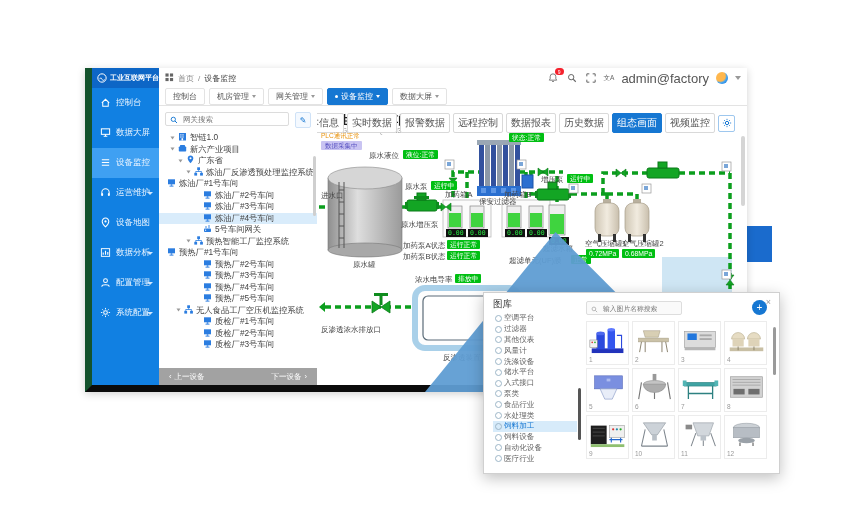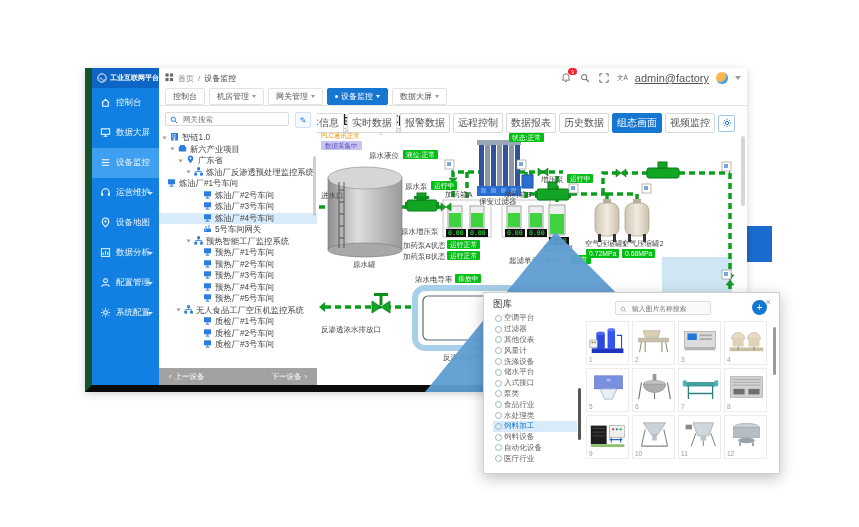--- a/index.html
+++ b/index.html
@@ -11,21 +11,21 @@
   #app{left:85px;top:68px;width:662px;height:324px;box-sizing:border-box;border-left:7px solid #14532d;border-bottom:7px solid #0b0b0b;background:#fff;z-index:2;box-shadow:0 2px 8px rgba(0,0,0,.18);}
   
   #navbar{left:0;top:0;width:655px;height:20px;background:#fff;border-bottom:1px solid #e8e8e8;}
   #logo{left:0;top:0;width:67px;height:20px;background:#0d66c6;color:#fff;display:flex;align-items:center;gap:3px;padding-left:5px;box-sizing:border-box;}
   #logo .logo-txt{font-size:7px;font-weight:bold;white-space:nowrap;}
   #crumb{left:73px;top:0;height:20px;display:flex;align-items:center;gap:4px;font-size:8px;color:#888;}
   #crumb .cur{color:#444;}
   #nav-right{right:6px;top:0;height:20px;display:flex;align-items:center;gap:7px;}
   .nav-ico{position:relative;width:12px;height:12px;display:flex;align-items:center;justify-content:center;}
   .badge{position:absolute;top:-4px;right:-5px;background:#f5222d;color:#fff;font-size:5px;min-width:7px;height:7px;border-radius:4px;display:flex;align-items:center;justify-content:center;padding:0 1px;}
-  #user-name{font-size:11px;color:#555;text-decoration:underline;}
+  #user-name{font-size:13px;color:#555;}
   #avatar{width:12px;height:12px;border-radius:50%;background:radial-gradient(circle at 35% 35%,#ffb74d 0 45%,#42a5f5 60%,#1565c0);}
   .caret-down{width:0;height:0;border-left:3px solid transparent;border-right:3px solid transparent;border-top:4px solid #999;}
   
   #tabs{left:67px;top:20px;width:588px;height:18px;background:#fff;border-bottom:1px solid #e3e3e3;display:flex;align-items:center;gap:4px;padding-left:6px;box-sizing:border-box;}
   .tab{display:flex;align-items:center;gap:3px;font-size:8px;color:#555;padding:2px 7px;border:1px solid #e3e3e3;border-radius:2px;background:#fff;cursor:pointer;}
   .tab.active{background:#1677d2;border-color:#1677d2;color:#fff;}
   .tab .dot{width:3px;height:3px;border-radius:50%;background:#fff;}
   .tab .tcaret{width:0;height:0;border-left:2.5px solid transparent;border-right:2.5px solid transparent;border-top:3px solid #999;}
   .tab.active .tcaret{border-top-color:#fff;}
   
@@ -67,21 +67,21 @@
   #callout-triangle{left:425px;top:232px;width:290px;height:160px;background:#5f9dd3;clip-path:polygon(45% 0,0 100%,100% 100%);z-index:4;opacity:.95;}
   
   #gallery{left:483px;top:292px;width:295px;height:180px;background:#fff;border:1px solid #d0d0d0;box-shadow:0 4px 14px rgba(0,0,0,.25);z-index:5;}
   #gal-title{left:9px;top:5px;font-size:9.5px;color:#333;}
   #gal-close{right:8px;top:4px;font-size:9px;color:#999;cursor:pointer;}
   #gal-list{left:9px;top:20px;width:84px;height:150px;overflow:hidden;}
   .gal-cat{font-size:7.6px;color:#666;height:10.8px;display:flex;align-items:center;gap:2px;white-space:nowrap;cursor:pointer;padding-left:2px;}
   .gal-cat.selected{background:#d7ebfa;color:#1677d2;}
   .gal-cat .ring{width:5px;height:5px;border:1px solid #9db6c8;border-radius:50%;flex:0 0 auto;}
   #gal-list-scroll{left:94px;top:95px;width:3px;height:52px;background:#555;border-radius:2px;}
-  #gal-search{left:102px;top:8px;width:96px;height:14px;border:1px solid #ddd;border-radius:2px;display:flex;align-items:center;gap:3px;padding:0 4px;box-sizing:border-box;background:#fafafa;margin-left:29px;}
+  #gal-search{left:102px;top:8px;width:96px;height:14px;border:1px solid #ddd;border-radius:2px;display:flex;align-items:center;gap:3px;padding:0 4px;box-sizing:border-box;background:#fafafa;}
   #gal-search input{border:0;outline:0;width:100%;font-size:6.8px;color:#666;background:transparent;}
   #gal-add{right:12px;top:7px;width:15px;height:15px;border-radius:50%;background:#1677d2;color:#fff;font-size:10px;display:flex;align-items:center;justify-content:center;cursor:pointer;}
   #gal-grid{left:102px;top:28px;width:182px;height:145px;display:grid;grid-template-columns:repeat(4,43px);grid-auto-rows:44px;gap:3px;overflow:hidden;}
   .tile{position:relative;background:#fff;border:1px solid #ececec;cursor:pointer;}
   .tile svg{position:absolute;left:1px;top:2px;}
   .tile .num{position:absolute;left:2px;bottom:1px;font-size:6.5px;color:#999;}
   #gal-grid-scroll{right:3px;top:34px;width:3px;height:48px;background:#9a9a9a;border-radius:2px;}
 </style>
 </head>
 <body>
@@ -234,21 +234,21 @@
         <span>
           <svg width="8" height="8" viewBox="0 0 12 12">
               <circle cx="5" cy="5" r="3.2" fill="none" stroke="#1677d2" stroke-width="1.4"></circle>
               <path d="M7.5,7.5 L10.5,10.5" stroke="#1677d2" stroke-width="1.5"></path>
             </svg>
         </span>
         <input placeholder="网关搜索" style="">
       </div>
       <div class="abs" id="tree-edit">✎</div>
       <div class="abs" id="tree-list">
-          <div class="tree-row" style="padding-left: 4px;">
+          <div class="tree-row" style="padding-left: 12px;">
             <span class="tree-caret open"></span>
             <span class="tw"><svg width="9" height="9" viewBox="0 0 9 9">
                 <rect x="1" y="1" width="7" height="7.5" fill="#2b7de0"></rect>
                 <g fill="#fff">
                   <rect x="2.3" y="2.3" width="1.2" height="1.2"></rect>
                   <rect x="4.4" y="2.3" width="1.2" height="1.2"></rect>
                   <rect x="2.3" y="4.4" width="1.2" height="1.2"></rect>
                   <rect x="4.4" y="4.4" width="1.2" height="1.2"></rect>
                   <rect x="3.5" y="6.2" width="1.6" height="2.3"></rect>
                 </g>
@@ -329,21 +329,21 @@
           <div class="tree-row" style="padding-left: 28px;">
             <span class="tree-caret open"></span>
             <span class="tw"><svg width="9" height="9" viewBox="0 0 9 9">
                 <rect x="3.2" y="0.3" width="2.8" height="2.8" fill="#2b7de0"></rect>
                 <rect x="0.3" y="5.8" width="2.8" height="2.8" fill="#2b7de0"></rect>
                 <rect x="6.1" y="5.8" width="2.8" height="2.8" fill="#2b7de0"></rect>
                 <path d="M4.6,3.1 V4.5 M1.7,5.8 V4.5 H7.5 V5.8" fill="none" stroke="#2b7de0" stroke-width="0.8"></path>
               </svg></span>
             <span>预热智能工厂监控系统</span>
           </div>
-          <div class="tree-row" style="padding-left: 36px;">
+          <div class="tree-row" style="">
             <span style="width:5px"></span>
             <span class="tw"><svg width="9" height="9" viewBox="0 0 9 9">
                 <rect x="1" y="1.3" width="7" height="5" fill="#2b7de0"></rect>
                 <rect x="3.7" y="6.3" width="1.6" height="1.4" fill="#2b7de0"></rect>
                 <rect x="2.5" y="7.7" width="4" height="0.9" fill="#2b7de0"></rect>
               </svg></span>
             <span>预热厂#1号车间</span>
           </div>
           <div class="tree-row" style="padding-left: 36px;">
             <span style="width:5px"></span>
@@ -632,21 +632,21 @@
         </svg>
         <div id="diagram-labels" class="abs" style="left:0;top:0;width:421px;height:255px;">
             <span class="chip-warn" style="left: 2px; top: 2px;">PLC通讯正常</span>
             <span class="chip-purple" style="left: 2px; top: 11px;">数据采集中</span>
             <span class="lbl" style="left: 2px; top: 62px;">进水口</span>
             <span class="lbl" style="left: 34px; top: 131px;">原水罐</span>
             <span class="lbl" style="left: 50px; top: 22px;">原水液位</span>
             <span class="chip-green" style="left: 84px; top: 20px;">液位:正常</span>
             <span class="lbl" style="left: 86px; top: 53px;">原水泵</span>
             <span class="chip-green" style="left: 112px; top: 51px;">运行中</span>
-            <span class="lbl" style="left: 82px; top: 98px;">原水增压泵</span>
+            <span class="lbl" style="left: 82px; top: 91px;">原水增压泵</span>
             <span class="lbl" style="left: 126px; top: 61px;">加药箱A</span>
             <span class="lbl" style="left: 185px; top: 61px;">加药箱B</span>
             <span class="lbl" style="left: 160px; top: 68px;">保安过滤器</span>
             <span class="chip-green" style="left: 190px; top: 3px;">状态:正常</span>
             <span class="lbl" style="left: 222px; top: 46px;">增压泵</span>
             <span class="chip-green" style="left: 248px; top: 44px;">运行中</span>
             <span class="lbl" style="left: 266px; top: 110px;">空气压缩罐1</span>
             <span class="lbl" style="left: 303px; top: 110px;">空气压缩罐2</span>
             <span class="chip-green" style="left: 267px; top: 119px;">0.72MPa</span>
             <span class="chip-green" style="left: 303px; top: 119px;">0.68MPa</span>

